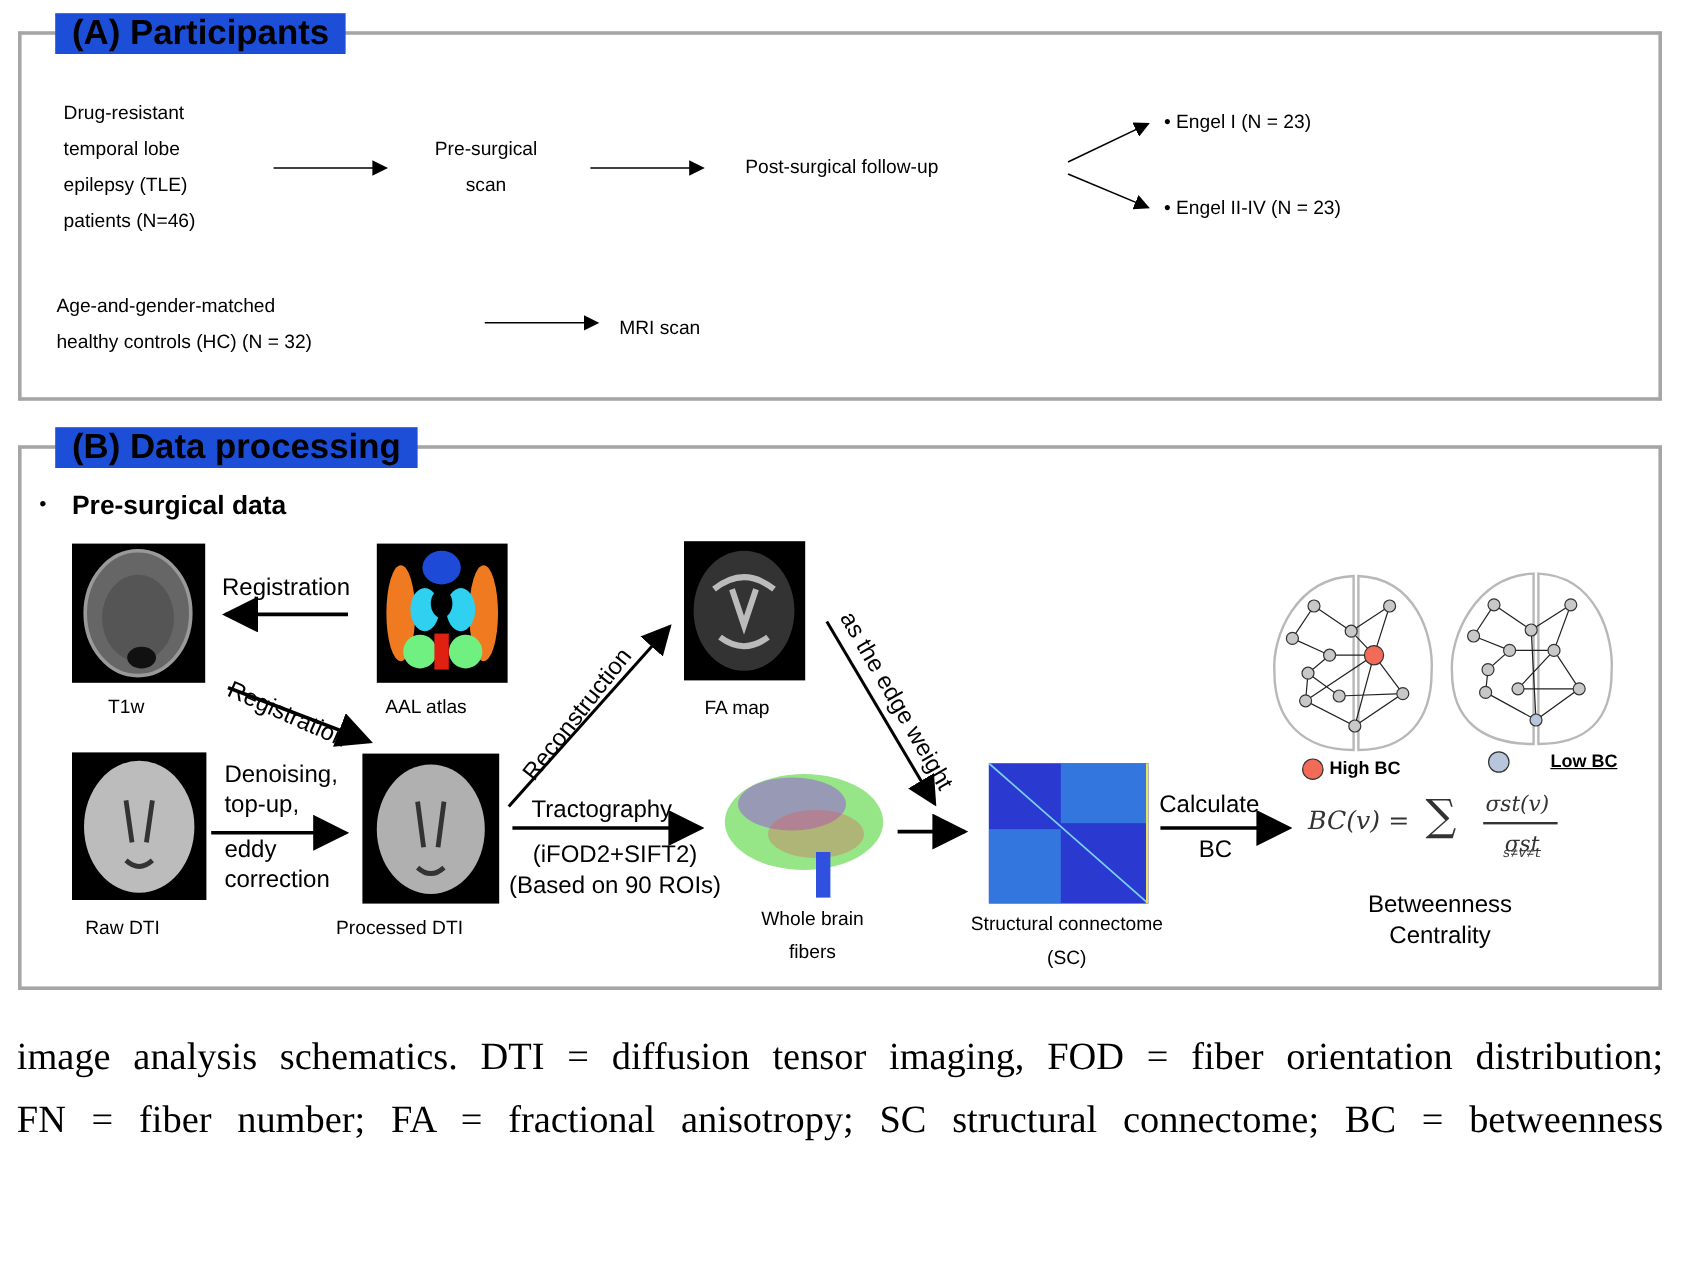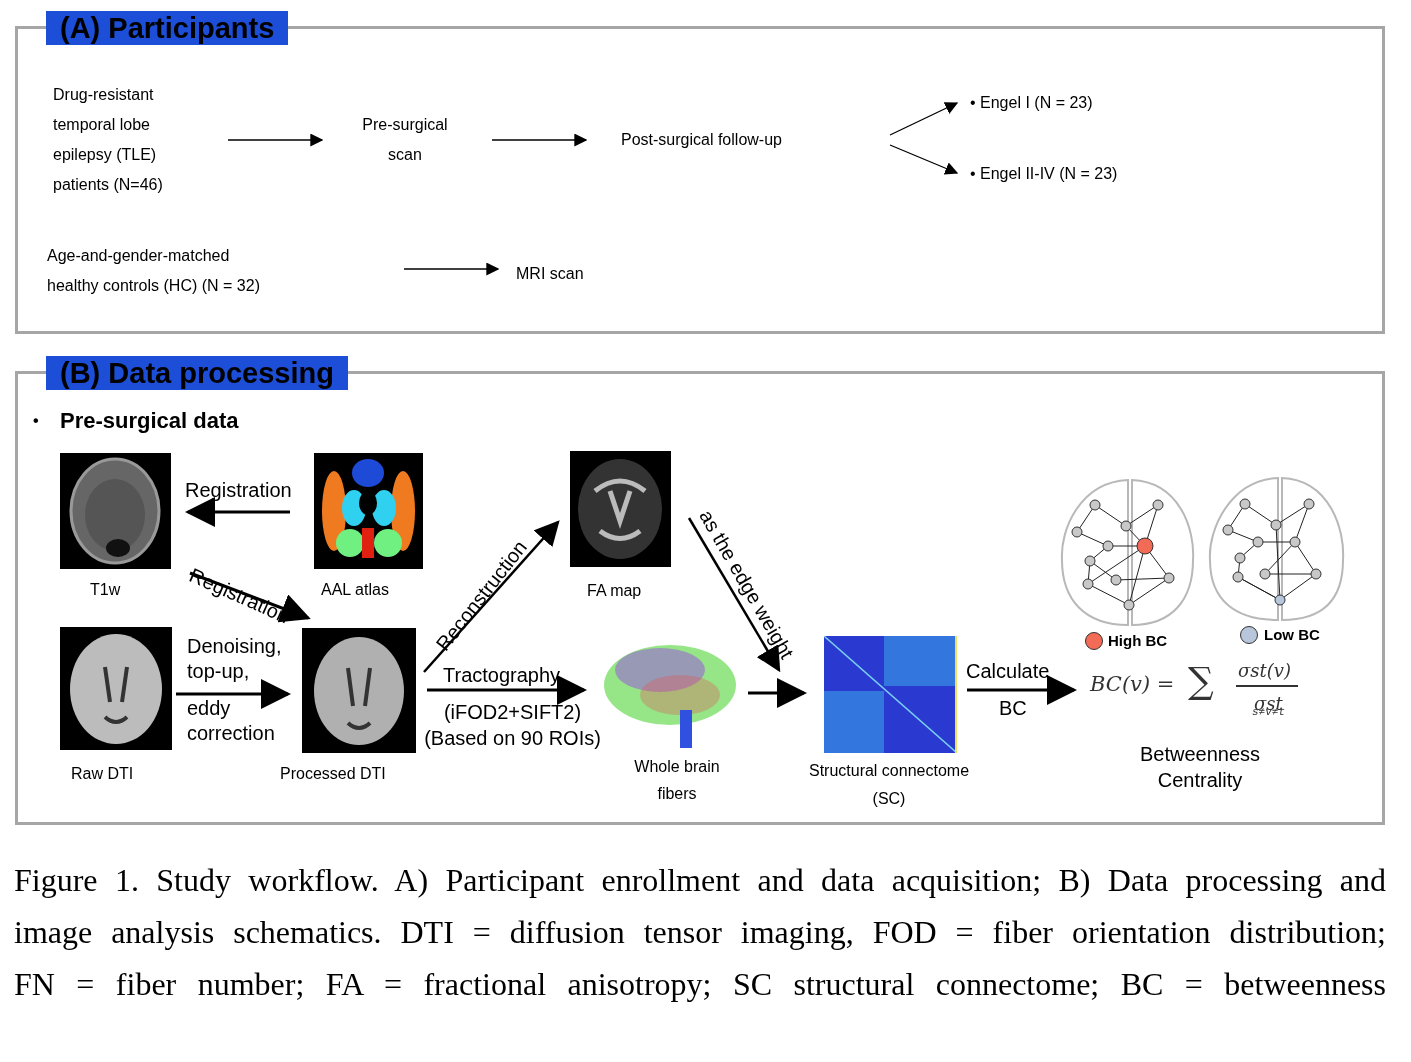--- a/index.html
+++ b/index.html
@@ -199,31 +199,30 @@
   <div>Structural connectome</div>
   <div>(SC)</div>
 </div>
 
 <div class="t small" style="left:966px; top:658px;">Calculate</div>
 <div class="t small" style="left:999px; top:695px;">BC</div>
 
 <div class="legend-dot" style="left:1085px; top:632px; background:#f26b57;"></div>
 <div class="legend-label" style="left:1108px; top:632px;">High BC</div>
 <div class="legend-dot" style="left:1240px; top:626px; background:#b7c6da;"></div>
-<div class="legend-label" style="left:1264px; top:626px;">Low BC</div>
+<div class="legend-label" style="left:1292px; top:626px;text-decoration:underline;">Low BC</div>
 
 <div class="formula" style="left:1090px; top:672px; font-size:21px;">BC(v) =</div>
 <div class="formula" style="left:1188px; top:660px; font-size:36px; font-style:normal;">∑</div>
 <div class="formula" style="left:1252px; top:706px; font-size:11px;font-family:Liberation Mono, monospace;">s≠v≠t</div>
 <div class="formula" style="left:1238px; top:660px; font-size:18px;">σst(v)</div>
 <div class="abs" style="left:1236px; top:685px; width:62px; height:1.5px; background:#333;"></div>
 <div class="formula" style="left:1254px; top:693px; font-size:18px;">σst</div>
 
 <div class="t small tc" style="left:1120px; top:741px; width:160px;">
   <div>Betweenness</div>
   <div>Centrality</div>
 </div>
 
 <div class="caption">
-  <span class="caption-line">Figure 1. Study workflow. A) Participant enrollment and data acquisition; B) Data processing and</span>
   <span class="caption-line">image analysis schematics. DTI = diffusion tensor imaging, FOD = fiber orientation distribution;</span>
   <span class="caption-line">FN = fiber number; FA = fractional anisotropy; SC structural connectome; BC = betweenness</span>
 </div>
 
 </body></html>

